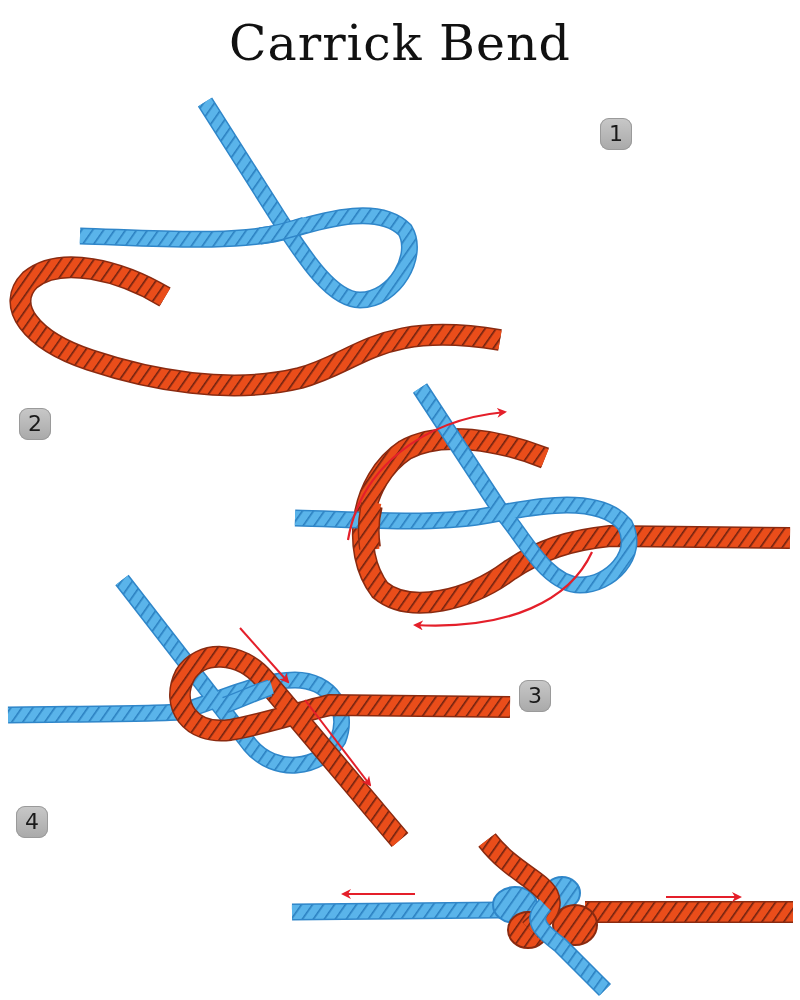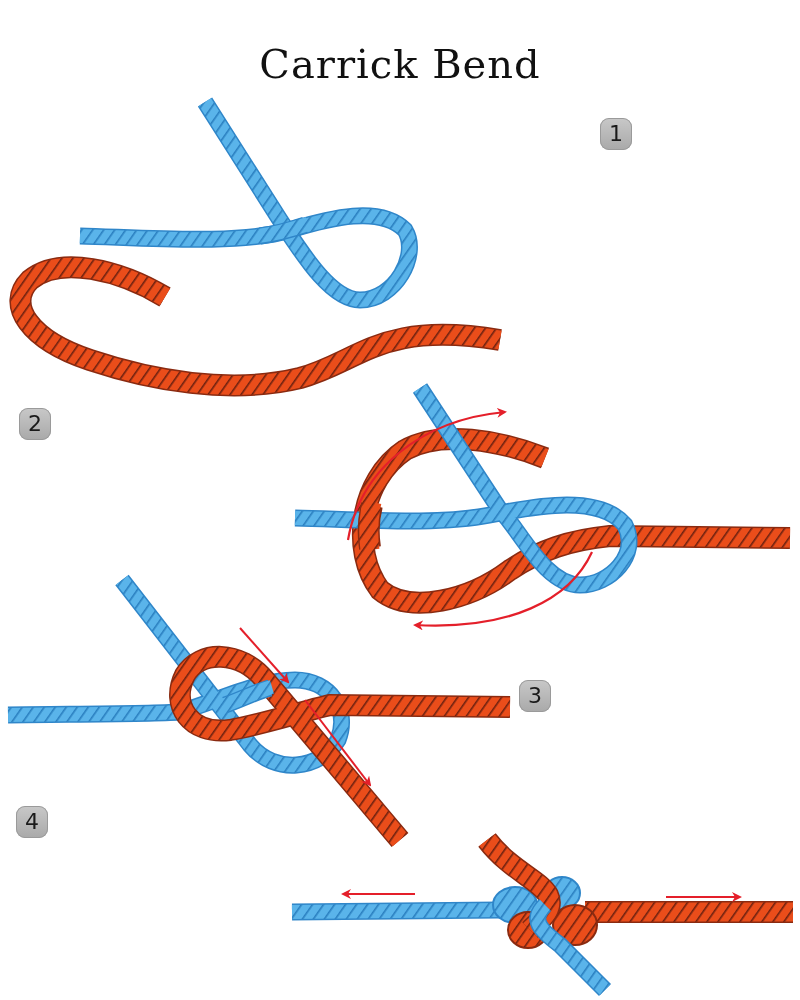--- a/index.html
+++ b/index.html
@@ -10,25 +10,25 @@
     body {
       width: 800px;
       height: 1000px;
       position: relative;
       overflow: hidden;
       font-family: "DejaVu Serif", "Liberation Serif", serif;
     }
     .title {
       position: absolute;
       left: 0;
-      top: 24px;
+      top: 4px;
       width: 800px;
       text-align: center;
       font-family: "DejaVu Serif", "Liberation Serif", serif;
-      font-size: 40px;
+      font-size: 49px;
       font-weight: normal;
       color: #111111;
       letter-spacing: 1px;
       line-height: 80px;
     }
     svg.stage {
       position: absolute;
       left: 0;
       top: 0;
     }

